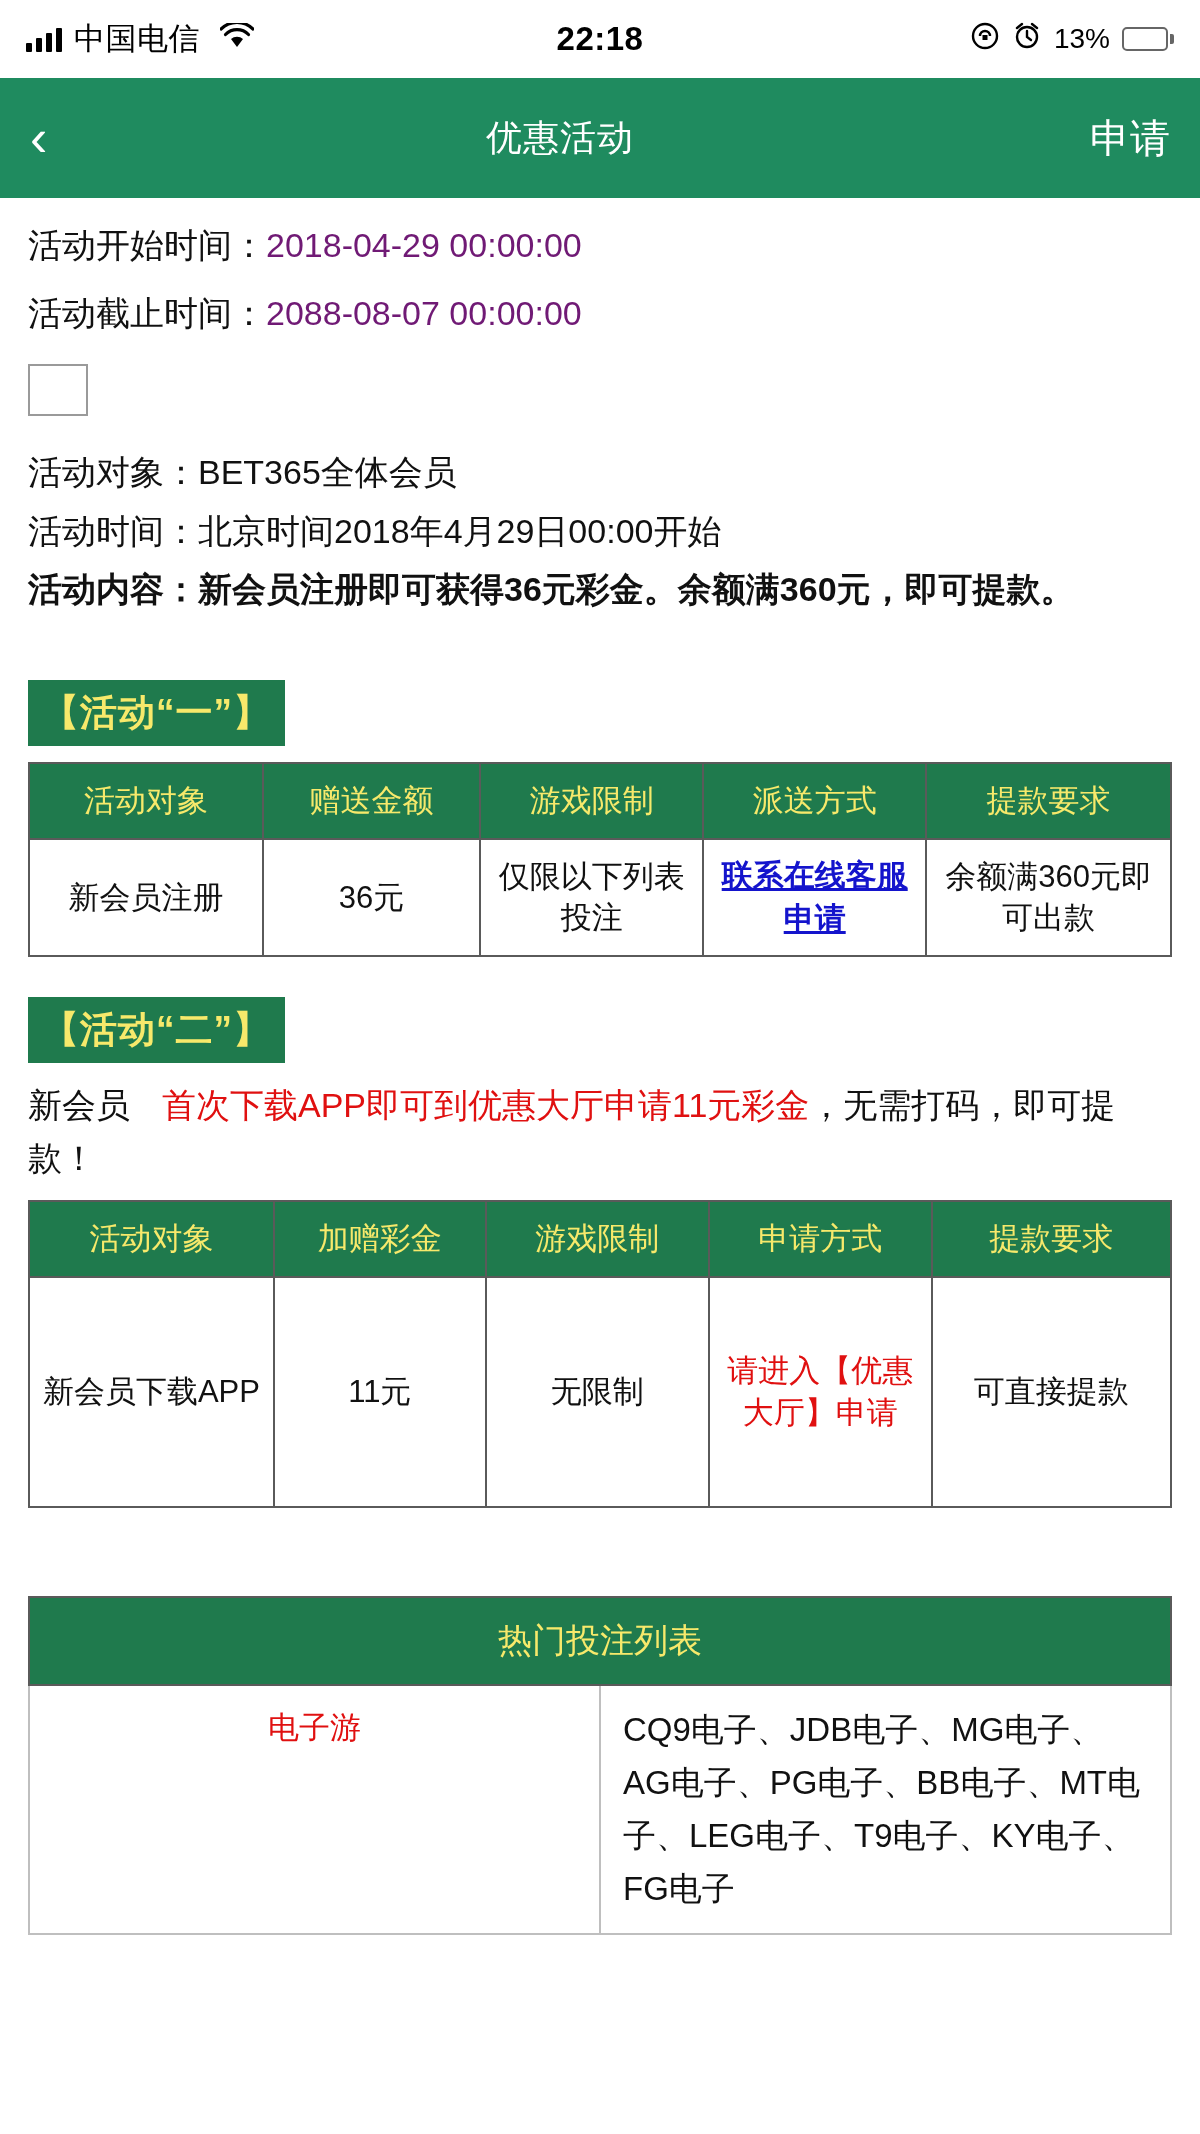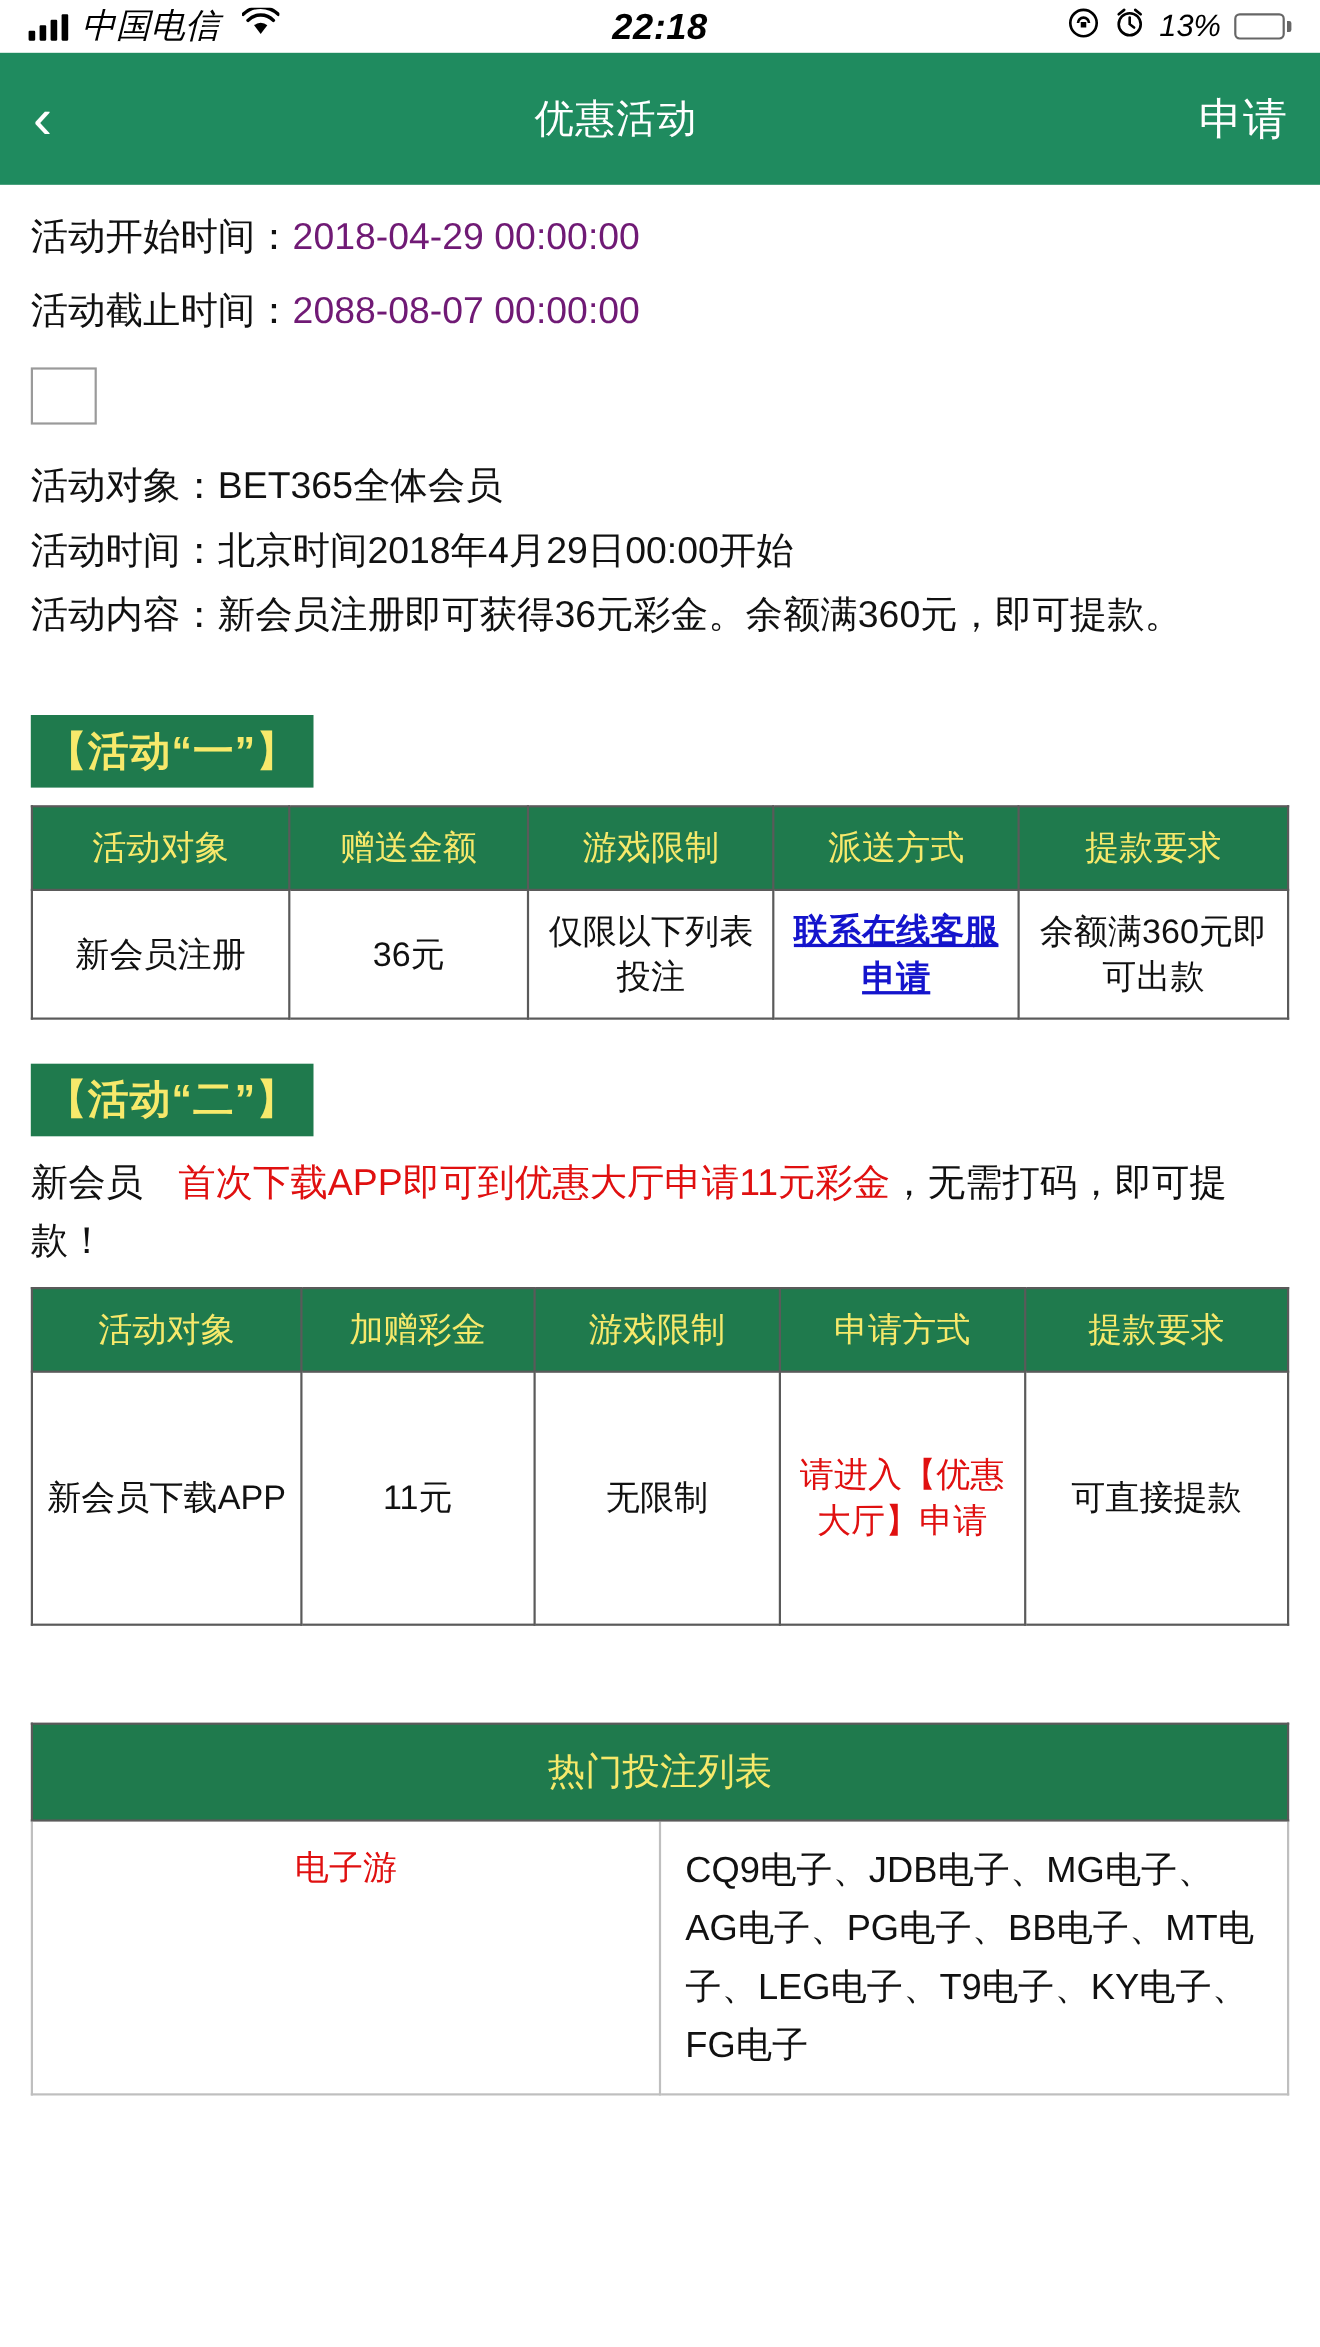--- a/index.html
+++ b/index.html
@@ -10,29 +10,28 @@
   body {
     width: 1200px;
     min-height: 2134px;
     font-family: "Liberation Sans", sans-serif;
     color: #111;
     -webkit-font-smoothing: antialiased;
   }
 
   
   .statusbar {
-    height: 48px;
+    height: 78px;
     background: #ffffff;
     display: flex;
     align-items: center;
     padding: 0 26px;
     box-sizing: border-box;
     font-size: 30px;
     color: #000;
-    font-style: italic;
   }
   .sb-left {
     display: flex;
     align-items: center;
     gap: 12px;
     flex: 1 1 0;
   }
   .signal {
     display: inline-flex;
     align-items: flex-end;
@@ -141,21 +140,21 @@
     background: #fff;
     margin: 10px 0 30px 0;
     box-sizing: border-box;
   }
 
   .para {
     font-size: 34px;
     line-height: 1.55;
     margin: 0 0 6px 0;
   }
-  .para.block { margin-bottom: 28px; }
+  .para.block { margin-bottom: 28px; font-weight: bold; }
 
   .tag {
     display: inline-block;
     background: #1f7a4d;
     color: #f7e96b;
     font-size: 37px;
     font-weight: bold;
     padding: 8px 14px;
     margin: 36px 0 10px 0;
     letter-spacing: 1px;

